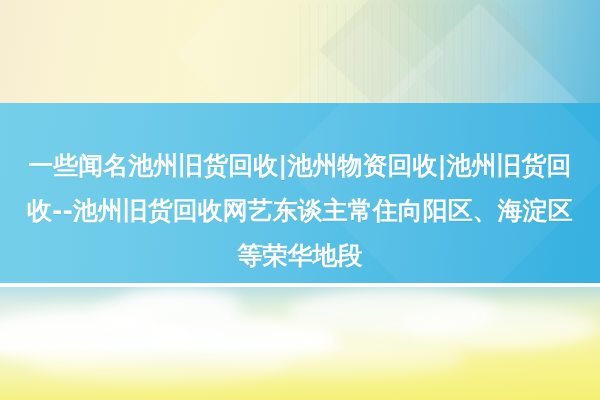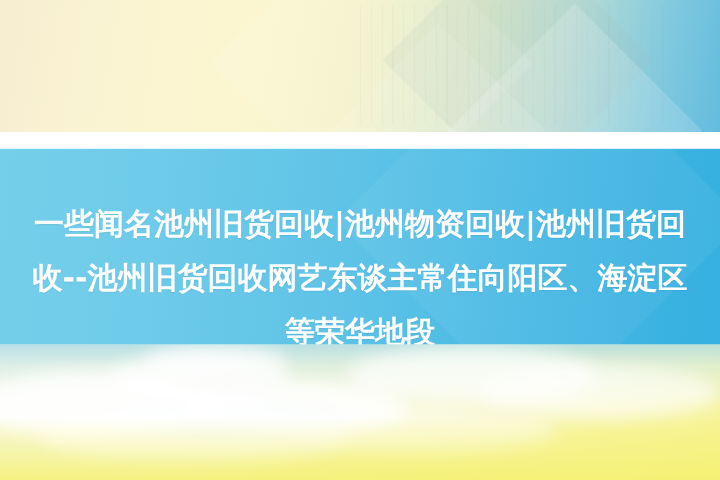--- a/index.html
+++ b/index.html
@@ -71,21 +71,21 @@
         rgba(150,150,140,0.07) 0px,
         rgba(150,150,140,0.07) 1px,
         rgba(0,0,0,0) 1px,
         rgba(0,0,0,0) 9px);
     opacity: 0.85;
   }
 
   
   .band-mid {
     position: absolute;
-    left: 0; top: 124px;
+    left: 0; top: 103px;
     width: 600px; height: 180px;
     background: linear-gradient(96deg,
         #74cfea 0%,
         #6ecbe9 22%,
         #5ec3e7 48%,
         #48b9e4 74%,
         #35b0e0 100%);
     overflow: hidden;
     text-decoration: underline;
   }

